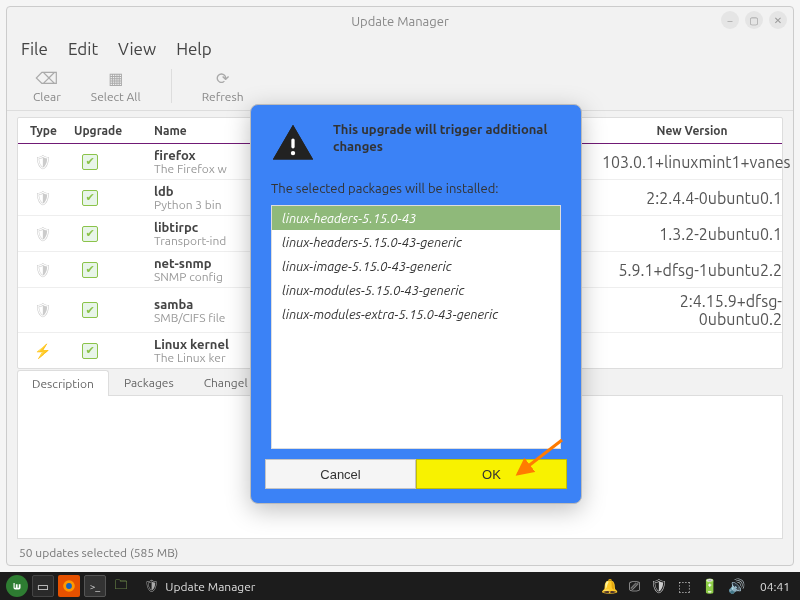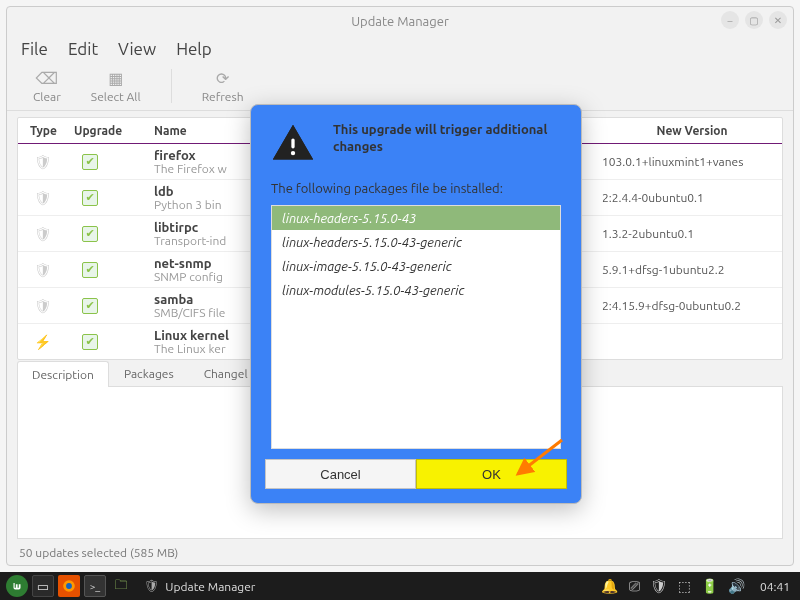--- a/index.html
+++ b/index.html
@@ -26,21 +26,21 @@
 .col-ver { width: 180px; text-align: center; }
 .pkg-row { display: flex; align-items: center; padding: 4px 0; border-bottom: 1px solid #eee; }
 .pkg-row:last-child { border-bottom: none; }
 .shield { color: #ccc; font-size: 14px; padding-left: 16px; width: 56px; }
 .bolt { color: #666; font-size: 14px; padding-left: 16px; width: 56px; }
 .chk { width: 80px; padding-left: 8px; }
 .chkbox { width: 16px; height: 16px; border: 1px solid #8bc34a; background: #e8f5e9; border-radius: 2px; display: flex; align-items: center; justify-content: center; color: #8bc34a; font-size: 11px; }
 .name-cell { flex: 1; }
 .pkg-name { font-weight: 600; color: #444; }
 .pkg-desc { color: #999; font-size: 12px; }
-.ver-cell { width: 180px; color: #555; font-size: 12px; }
+.ver-cell { width: 180px; color: #555; font-size: 16px; text-align: right; }
 
 .tabs { display: flex; margin-top: 0; border-bottom: 1px solid #ddd; }
 .tab { padding: 6px 14px; font-size: 12px; color: #666; border: 1px solid transparent; border-bottom: none; cursor: pointer; }
 .tab.active { background: #fff; border-color: #ddd; border-radius: 3px 3px 0 0; position: relative; top: 1px; }
 
 .statusbar { height: 26px; display: flex; align-items: center; padding: 0 12px; color: #777; font-size: 12px; }
 .dialog { position: absolute; top: 104px; left: 250px; width: 332px; height: 400px; background: #3b82f6; border: 1px solid #bbb; border-radius: 8px; box-shadow: 0 6px 24px rgba(0,0,0,0.25); display: flex; flex-direction: column; pointer-events: auto; }
 .dlg-body { padding: 16px 20px 0 20px; flex: 1; display: flex; flex-direction: column; }
 .dlg-head { display: flex; gap: 18px; align-items: flex-start; margin-bottom: 14px; }
 .warn-icon svg { width: 44px; height: 44px; }
@@ -198,26 +198,27 @@
             <path fill="#222" d="M12 2 1 21h22L12 2zm0 5 7.5 13h-15L12 7z"></path>
             <circle cx="12" cy="17" r="1.3" fill="#fff"></circle>
             <rect x="11" y="10" width="2" height="5" fill="#fff"></rect>
             <path fill="#222" d="M12 2 1 21h22z"></path>
             <circle cx="12" cy="17.5" r="1.2" fill="#fff"></circle>
             <rect x="11.1" y="9.5" width="1.8" height="5.5" rx="0.9" fill="#fff"></rect>
           </svg>
       </div>
       <div class="dlg-title">This upgrade will trigger additional changes</div>
     </div>
-    <div class="dlg-msg">The following packages file be installed:</div>
+    <div class="dlg-msg">The selected packages will be installed:</div>
     <div class="dlg-list" id="dlg-list">
         <div class="dlg-item selected">linux-headers-5.15.0-43</div>
         <div class="dlg-item">linux-headers-5.15.0-43-generic</div>
         <div class="dlg-item">linux-image-5.15.0-43-generic</div>
         <div class="dlg-item">linux-modules-5.15.0-43-generic</div>
+        <div class="dlg-item">linux-modules-extra-5.15.0-43-generic</div>
       </div>
   </div>
   <div class="dlg-buttons">
     <button class="dlg-btn">Cancel</button>
     <button class="dlg-btn ok">OK</button>
   </div>
 </div>
 
 <div class="arrow">
   <svg width="60" height="40">

